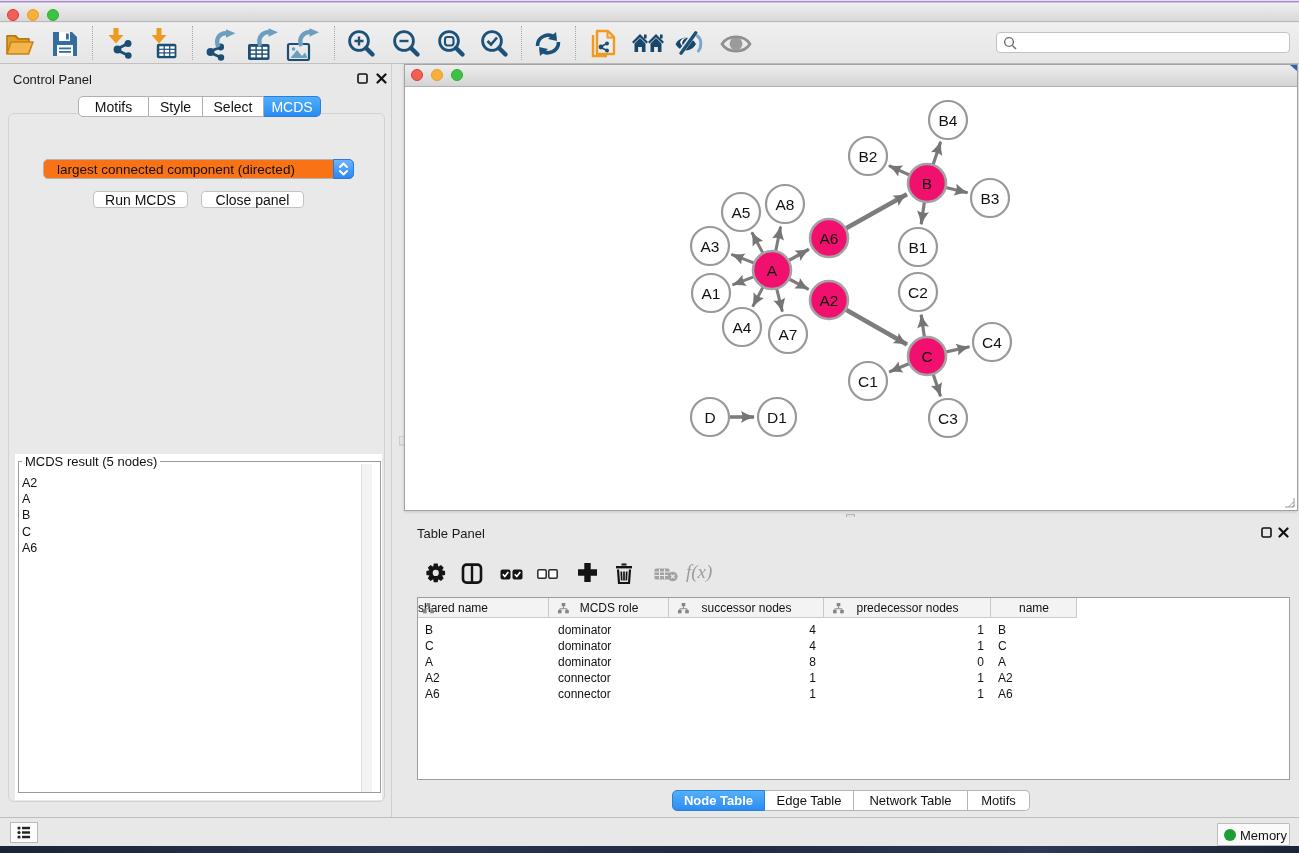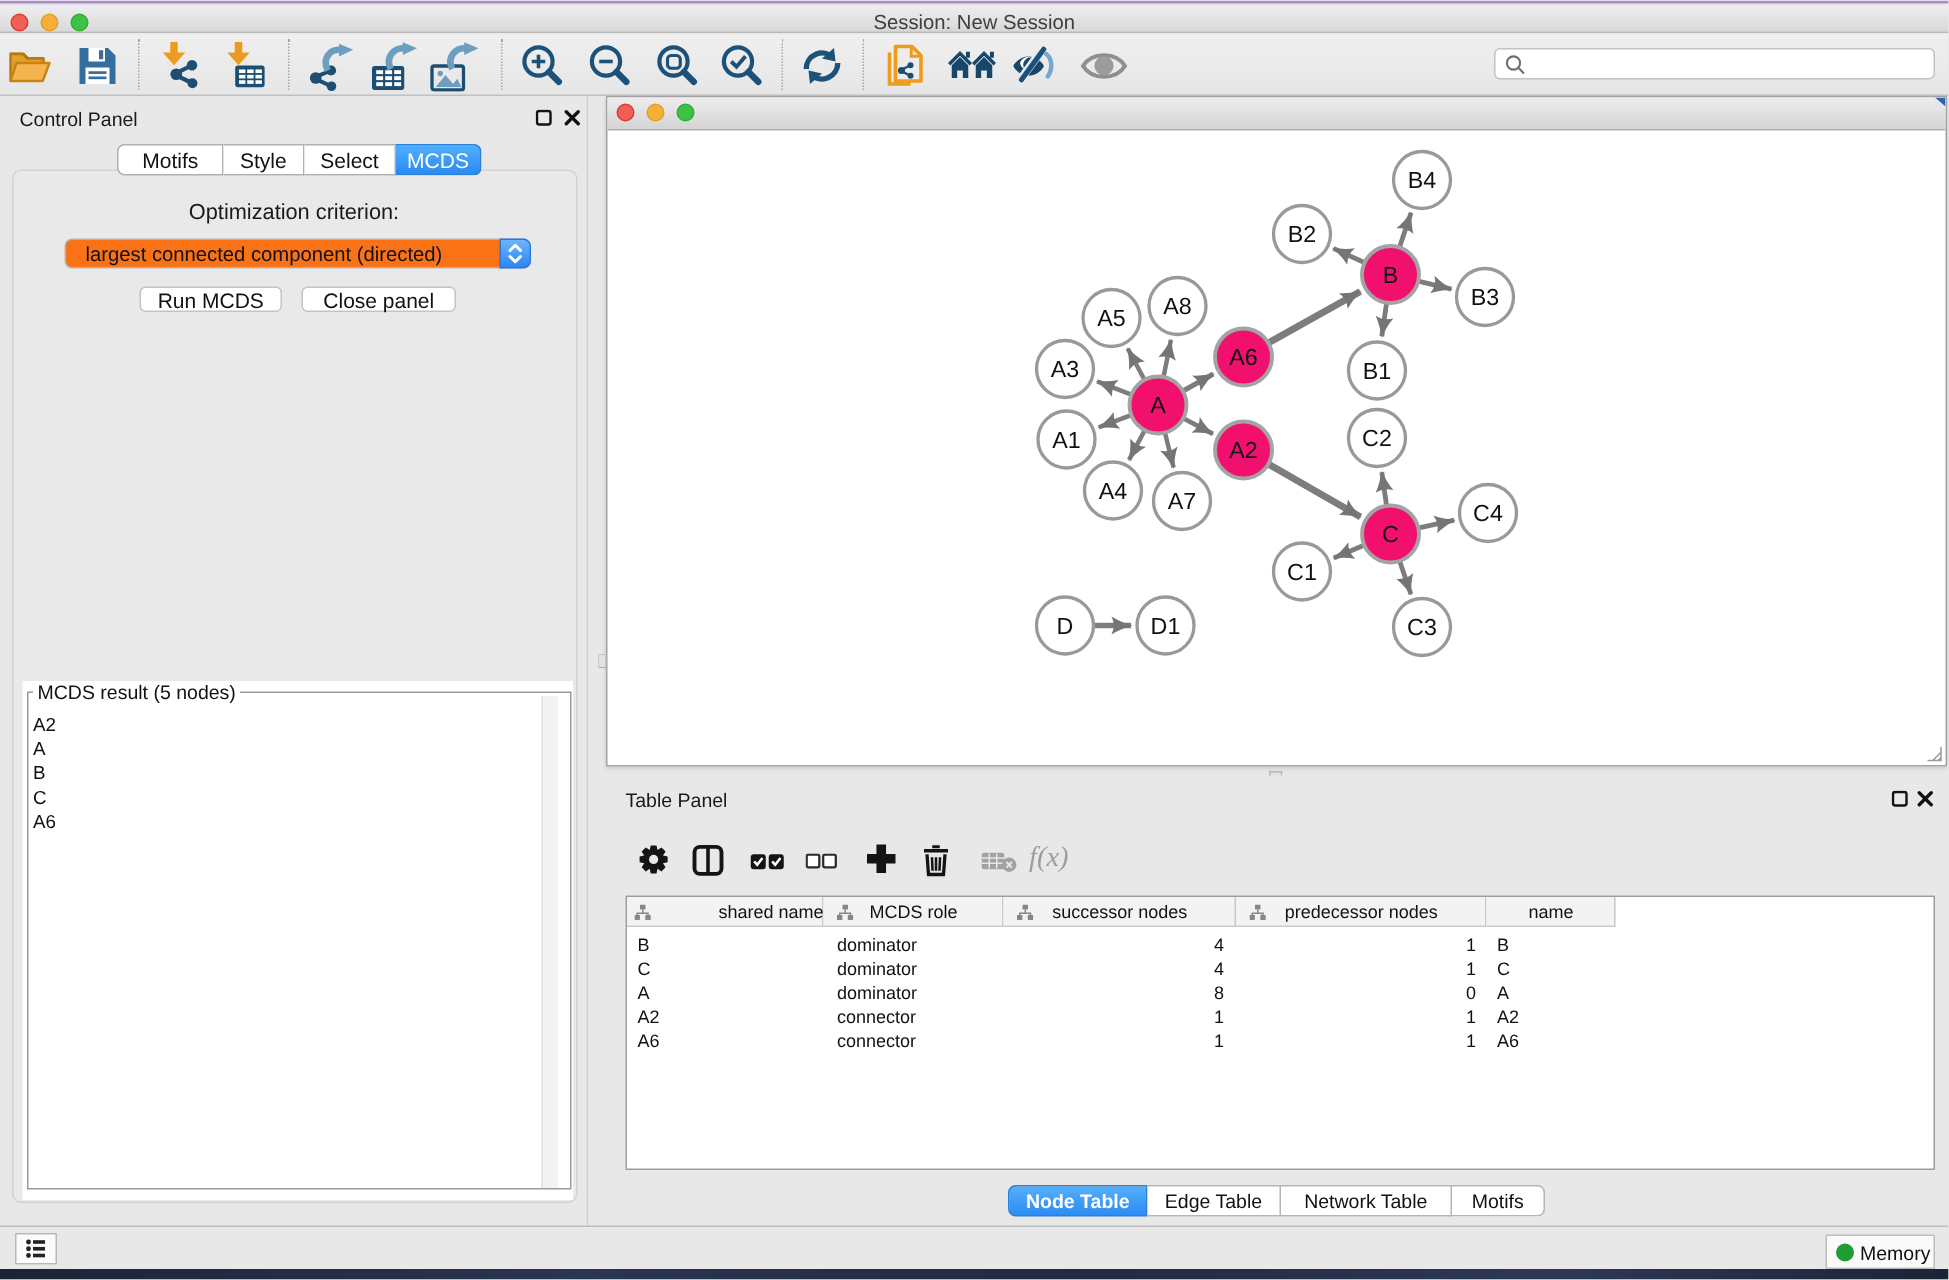--- a/index.html
+++ b/index.html
@@ -36,21 +36,20 @@
 #statusbar { left:0; top:817px; width:1299px; height:29px; background:#e8e8e8; border-top:1px solid #bdbdbd; }
 #wallpaper { left:0; top:846px; width:1299px; height:7px; background:linear-gradient(90deg,#1b2436,#2a3550 30%,#202a40 55%,#2d3854 80%,#1b2436); }
 </style>
 </head>
 <body>
 <div class="abs" id="topline"></div>
 <div class="abs" id="titlebar">
   <div class="abs tl" style="left:7px; background:#f25f57; border:1px solid #de3a33;"></div>
   <div class="abs tl" style="left:27px; background:#f6b03a; border:1px solid #e69e27;"></div>
   <div class="abs tl" style="left:47px; background:#3ec244; border:1px solid #2daf34;"></div>
-  <div class="abs" id="title">Session: New Session</div>
 </div>
 <div class="abs" id="toolbar">
   <div class="abs tsep" style="left:92px"></div>
   <div class="abs tsep" style="left:192px"></div>
   <div class="abs tsep" style="left:334px"></div>
   <div class="abs tsep" style="left:521px"></div>
   <div class="abs tsep" style="left:575px"></div>
   <div class="abs" id="search"></div>
   <svg class="abs" style="left:1003px; top:13px;" width="15" height="15" viewBox="0 0 15 15">
       <circle cx="6" cy="6" r="4.4" fill="none" stroke="#6e6e6e" stroke-width="1.4"></circle>
@@ -209,21 +208,20 @@
       <rect x="1" y="1" width="9" height="9" fill="none" stroke="#111" stroke-width="1.6" rx="1.5"></rect>
     </svg>
   <svg class="abs" style="left:376px; top:9px;" width="11" height="11" viewBox="0 0 11 11">
       <path d="M1.5 1.5 L9.5 9.5 M9.5 1.5 L1.5 9.5" stroke="#111" stroke-width="2.2" stroke-linecap="round"></path>
     </svg>
   <div class="abs" id="cpbody"></div>
   <div class="tab" style="left:78px; width:71px; border-radius:5px 0 0 5px;">Motifs</div>
   <div class="tab" style="left:149px; width:54px; border-left:none;">Style</div>
   <div class="tab" style="left:203px; width:61px; border-left:none;">Select</div>
   <div class="tab tabsel" style="left:264px; width:57px; border-left:none; border-radius:0 5px 5px 0;">MCDS</div>
-  <div class="abs" style="left:0; top:70px; width:392px; text-align:center; font-size:14.5px; color:#1a1a1a;">Optimization criterion:</div>
   <div class="abs" style="left:43px; top:95px; width:311px; height:20px; background:#f97316; border:1px solid #b3b3b3; border-radius:5px;">
     <div class="abs" style="left:13px; top:2px; font-size:13.5px; color:#111;">largest connected component (directed)</div>
     <div class="abs" style="right:-1px; top:-1px; width:21px; height:20px; background:linear-gradient(#6cb5fc,#2e86f5); border-radius:0 5px 5px 0; border:1px solid #2878dd;">
       <svg width="19" height="18" viewBox="0 0 19 18">
           <path d="M6 7 L9.5 3.5 L13 7" fill="none" stroke="#fff" stroke-width="2" stroke-linecap="round" stroke-linejoin="round"></path>
           <path d="M6 11 L9.5 14.5 L13 11" fill="none" stroke="#fff" stroke-width="2" stroke-linecap="round" stroke-linejoin="round"></path>
         </svg>
     </div>
   </div>
   <div class="btn" style="left:93px; top:127px; width:95px; height:17px; line-height:16px;">Run MCDS</div>
@@ -377,21 +375,21 @@
         <path d="M17 7.7 l3.6 3.6 M20.6 7.7 l-3.6 3.6" stroke="#e8e8e8" stroke-width="1.3"></path>
       </g>
   </svg>
   <div class="abs" style="left:282px;top:44px; font-family:'Liberation Serif',serif; font-style:italic; font-size:19px; color:#9d9d9d;">f(x)</div>
   <div class="abs" id="tbox">
     <div class="th" style="left:0; width:131px;"></div>
     <div class="th" style="left:131px; width:120px;"></div>
     <div class="th" style="left:251px; width:155px;"></div>
     <div class="th" style="left:406px; width:167px;"></div>
     <div class="th" style="left:573px; width:86px;"></div>
-    <div class="td" style="left:0; top:2px; width:131px; text-align:right;">shared name</div>
+    <div class="td" style="left:0; top:2px; width:131px; text-align:left;">shared name</div>
     <div class="td" style="left:131px; top:2px; width:120px; text-align:center;">MCDS role</div>
     <div class="td" style="left:251px; top:2px; width:155px; text-align:center;">successor nodes</div>
     <div class="td" style="left:406px; top:2px; width:167px; text-align:center;">predecessor nodes</div>
     <div class="td" style="left:573px; top:2px; width:86px; text-align:center;">name</div>
     <svg class="abs hicon" style="left:5px; top:5px;" width="11" height="11" viewBox="0 0 11 11">
         <g fill="#868686">
           <rect x="3.7" y="0" width="3.6" height="3.3"></rect>
           <rect x="0" y="7" width="3.6" height="3.3"></rect>
           <rect x="7.2" y="7" width="3.6" height="3.3"></rect>
           <path d="M5.5 3.3 v2 M1.8 7 v-1.2 h7.2 V7" stroke="#868686" fill="none" stroke-width="1"></path>

